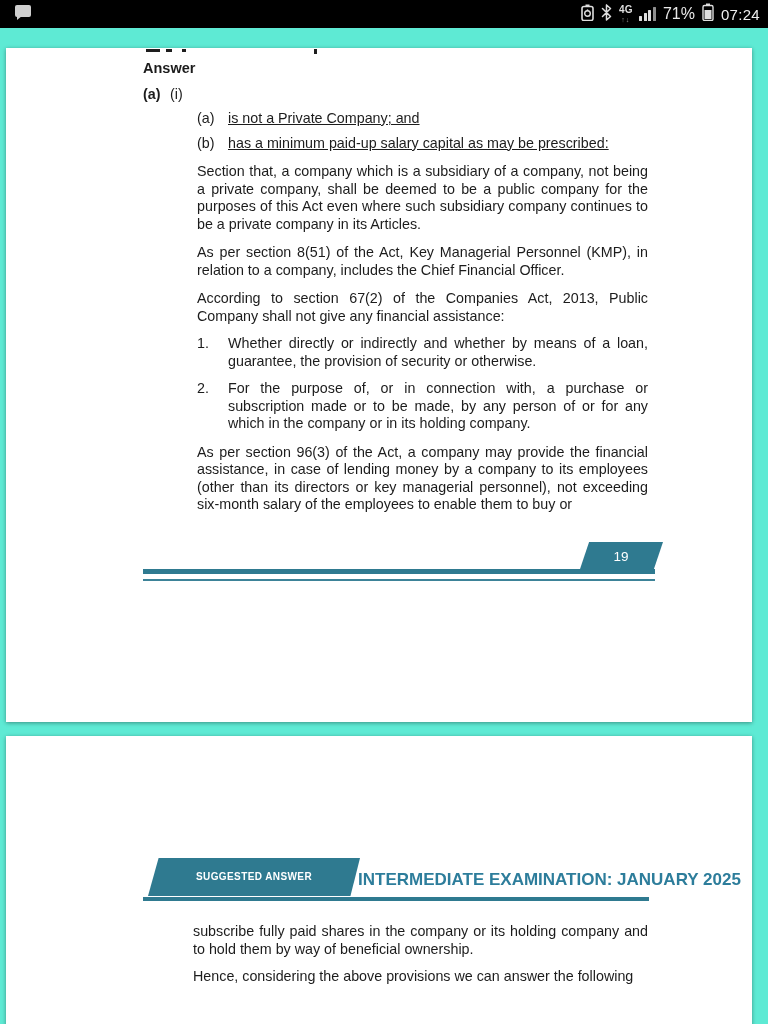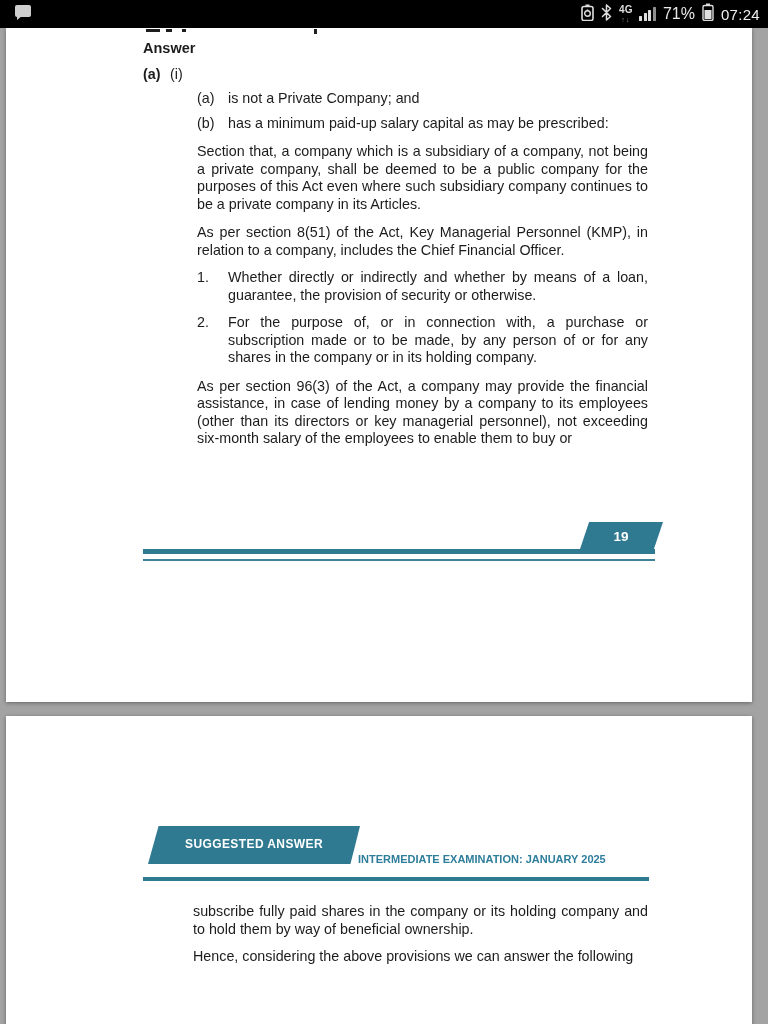--- a/index.html
+++ b/index.html
@@ -2,21 +2,21 @@
 <html><head>
 <meta charset="utf-8">
 <style>
   * { margin:0; padding:0; box-sizing:border-box; }
   html,body { width:768px; height:1024px; }
   body {
     font-family:"Liberation Sans", sans-serif;
     background:#d9d9d9;
     overflow:hidden;
   }
-  .screen { position:relative; width:768px; height:1024px; overflow:hidden; background:#a3a3a3; }
+  .screen { position:relative; width:768px; height:1024px; overflow:hidden; background:#5eead4; }
 
   
   .status-bar {
     position:absolute; top:0; left:0; width:768px; height:28px;
     background:#000; z-index:50;
     display:flex; align-items:center; justify-content:space-between;
     padding:0 8px 0 14px;
   }
   .sb-left, .sb-right { display:flex; align-items:center; gap:7px; }
   .sb-time { color:#efefef; font-size:15px; letter-spacing:0.3px; }
@@ -27,76 +27,77 @@
   .sig { display:flex; align-items:flex-end; gap:1.5px; height:14px; }
   .sig i { display:block; width:3px; background:#dedede; border-radius:0.5px; }
   .sig i:nth-child(1){height:5px;} .sig i:nth-child(2){height:8px;}
   .sig i:nth-child(3){height:11px;} .sig i:nth-child(4){height:14px; background:#8f8f8f;}
 
   
   .viewer { position:absolute; inset:0; }
   .page {
     position:absolute; left:6px; width:746px; background:#fff;
     box-shadow:0 1px 4px rgba(0,0,0,0.38);
+    margin-top:20px;
   }
   .page-1 { top:28px; height:674px; }
   .page-2 { top:716px; height:330px; }
 
   .doc { color:#1c1c1c; font-size:14.3px; line-height:17.5px; }
   .doc p { text-align:justify; }
   .p1-content { padding:12px 104px 0 137px; }
 
   .h-answer { font-weight:bold; font-size:14.5px; }
 
   .ans-block { display:flex; margin-top:8px; }
   .lbl-a { font-weight:bold; width:27px; flex:none; }
   .lbl-i { width:27px; flex:none; }
   .ans-body { flex:1; }
 
   .indent-body { margin-left:54px; }
   .sub-item { display:flex; margin-top:7px; }
   .sub-item .lbl { width:31px; flex:none; }
-  .sub-item .txt { flex:1; text-align:justify; }
+  .sub-item .txt { flex:1; text-align:justify;text-decoration:underline; }
 
   .para { margin-top:11px; }
   .num-item { display:flex; margin-top:10px; }
   .num-item .lbl { width:31px; flex:none; }
   .num-item .txt { flex:1; text-align:justify; }
 
   
   .remnant { position:absolute; top:1px; height:3px; background:#1e1e1e; }
   .remnant.r1 { left:140px; width:14px; }
   .remnant.r2 { left:160px; width:6px; }
   .remnant.r3 { left:176px; width:4px; }
   .remnant.r4 { left:308px; width:3px; height:5px; }
 
   
   .p1-footer { position:absolute; left:137px; width:512px; bottom:140px; height:40px; }
   .foot-line-thick { position:absolute; left:0; right:0; bottom:8px; height:5px; background:#2f7a90; }
   .foot-line-thin  { position:absolute; left:0; right:0; bottom:1px; height:2px; background:#3d8398; }
   .page-badge {
     position:absolute; right:-8px; bottom:10px; width:84px; height:30px;
-    background:#2f7a90; color:#fff; font-weight:bold; font-size:13.5px;
+    background:#2f7a90; color:#fff; font-weight:normal; font-size:13.5px;
     display:flex; align-items:center; justify-content:center;
     clip-path:polygon(12% 0, 100% 0, 88% 100%, 0 100%);
   }
 
   
   .p2-header { position:absolute; top:0; left:0; right:0; height:170px; }
   .banner {
-    position:absolute; left:142px; top:110px; width:212px; height:38px;
-    background:#2f7a90; color:#fff; font-weight:bold; font-size:12px;
+    position:absolute; left:142px; top:122px; width:212px; height:38px;
+    background:#2f7a90; color:#fff; font-weight:bold; font-size:10px;
     letter-spacing:0.4px;
     display:flex; align-items:center; justify-content:center;
     clip-path:polygon(5% 0, 100% 0, 95.5% 100%, 0 100%);
     z-index:2;
   }
   .exam-title {
     position:absolute; left:352px; top:135px; width:296px;
-    color:#2d7d9b; font-weight:bold; font-size:11px; white-space:nowrap;
+    color:#2d7d9b; font-weight:bold; font-size:17px; white-space:nowrap;
   }
   .p2-line { position:absolute; left:137px; width:506px; top:161px; height:4px; background:#2f7a90; z-index:1; }
 
   .p2-content { padding:187px 104px 0 187px; }
   .p2-content .para:first-child { margin-top:0; }
   .p2-content .para { margin-top:10px; }
 </style>
 </head>
 <body>
 
@@ -168,28 +169,29 @@
             <span class="lbl">(a)</span>
             <span class="txt">is not a Private Company; and</span>
           </div>
           <div class="sub-item">
             <span class="lbl">(b)</span>
             <span class="txt">has a minimum paid-up salary capital as may be prescribed:</span>
           </div>
 
           <p class="para">Section that, a company which is a subsidiary of a company, not being a private company, shall be deemed to be a public company for the purposes of this Act even where such subsidiary company continues to be a private company in its Articles.</p>
           <p class="para">As per section 8(51) of the Act, Key Managerial Personnel (KMP), in relation to a company, includes the Chief Financial Officer.</p>
+          <p class="para">According to section 67(2) of the Companies Act, 2013, Public Company shall not give any financial assistance:</p>
 
           <div class="num-item">
             <span class="lbl">1.</span>
             <span class="txt">Whether directly or indirectly and whether by means of a loan, guarantee, the provision of security or otherwise.</span>
           </div>
           <div class="num-item">
             <span class="lbl">2.</span>
-            <span class="txt">For the purpose of, or in connection with, a purchase or subscription made or to be made, by any person of or for any shares in the company or in its holding company.</span>
+            <span class="txt">For the purpose of, or in connection with, a purchase or subscription made or to be made, by any person of or for any which in the company or in its holding company.</span>
           </div>
 
           <p class="para">As per section 96(3) of the Act, a company may provide the financial assistance, in case of lending money by a company to its employees (other than its directors or key managerial personnel), not exceeding six-month salary of the employees to enable them to buy or</p>
         </div>
       </div>
 
       <div class="p1-footer">
         <div class="foot-line-thick"></div>
         <div class="foot-line-thin"></div>
         <div class="page-badge">19</div>

